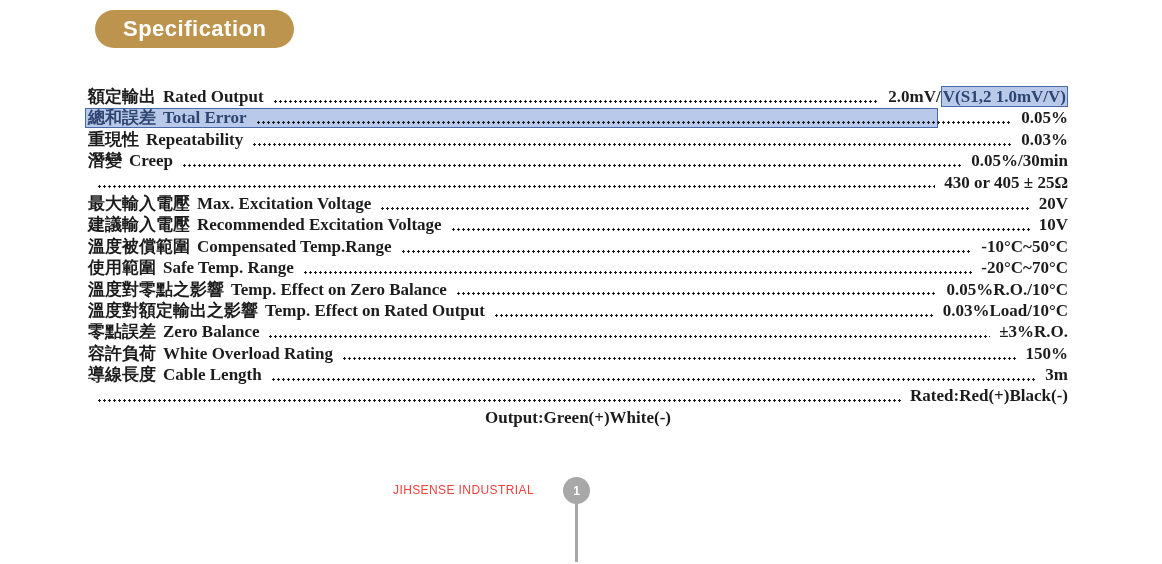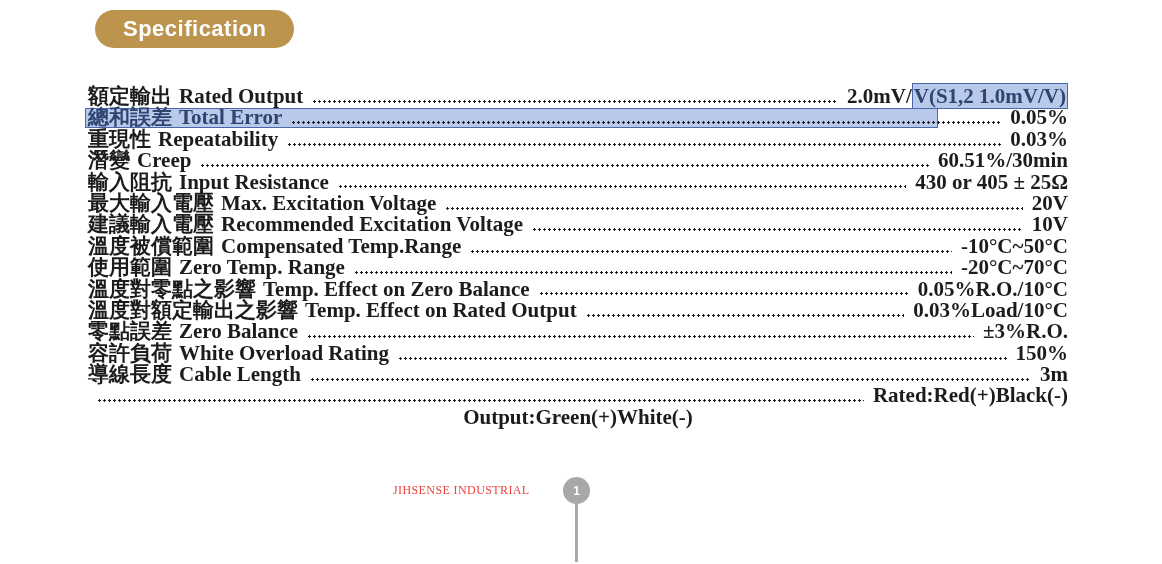--- a/index.html
+++ b/index.html
@@ -26,21 +26,21 @@
     background:var(--gold);
     border-radius:20px;
     color:#ffffff;
     font-family:"Liberation Sans","DejaVu Sans",sans-serif;
     font-weight:bold;
     font-size:22px;
     letter-spacing:.5px;
   }
   .spec-list{
     position:absolute;left:88px;top:86px;width:980px;
-    font-weight:bold;font-size:21px;color:var(--ink);
+    font-weight:bold;font-size:17px;color:var(--ink);
   }
   .row{
     position:relative;
     display:flex;align-items:baseline;
     height:21.4px;line-height:21.4px;
     white-space:nowrap;
   }
   .row > *{position:relative;z-index:1;}
   .label .zh{margin-right:7px;}
   .leader{
@@ -65,21 +65,21 @@
     position:absolute;z-index:0;
     left:-3px;right:130px;top:1px;bottom:1px;
     background:var(--hl-fill);
     border:1px solid var(--hl-border);
   }
   .row.selected .label{color:var(--sel-text);}
   .row.line2{justify-content:center;}
   .footer{position:absolute;left:0;top:477px;width:1162px;height:87px;}
   .company{
     position:absolute;left:393px;top:6px;
-    font-family:Liberation Serif, serif;
+    font-family:Liberation Sans, sans-serif;
     font-size:12px;color:var(--red);letter-spacing:.4px;
   }
   .page-marker{
     position:absolute;left:563px;top:0;
     width:27px;height:27px;border-radius:50%;
     background:var(--gray);
     display:flex;align-items:center;justify-content:center;
     color:#ffffff;
     font-family:"Liberation Sans","DejaVu Sans",sans-serif;
     font-size:12px;font-weight:bold;
@@ -107,44 +107,43 @@
       <span class="value"><span>0.05%</span></span>
     </div>
     <div class="row">
       <span class="label"><span class="zh">重現性</span><span class="en">Repeatability</span></span>
       <span class="leader"></span>
       <span class="value"><span>0.03%</span></span>
     </div>
     <div class="row">
       <span class="label"><span class="zh">潛變</span><span class="en">Creep</span></span>
       <span class="leader"></span>
-      <span class="value"><span>60.51%/30min</span></span>
+      <span class="value"><span>0.05%/30min</span></span>
     </div>
     <div class="row">
-      <span class="label"><span class="zh">輸入阻抗</span><span class="en">Input Resistance</span></span>
       <span class="leader"></span>
       <span class="value"><span>430 or 405 ± 25Ω</span></span>
     </div>
     <div class="row">
       <span class="label"><span class="zh">最大輸入電壓</span><span class="en">Max. Excitation Voltage</span></span>
       <span class="leader"></span>
       <span class="value"><span>20V</span></span>
     </div>
     <div class="row">
       <span class="label"><span class="zh">建議輸入電壓</span><span class="en">Recommended Excitation Voltage</span></span>
       <span class="leader"></span>
       <span class="value"><span>10V</span></span>
     </div>
     <div class="row">
       <span class="label"><span class="zh">溫度被償範圍</span><span class="en">Compensated Temp.Range</span></span>
       <span class="leader"></span>
       <span class="value"><span>-10°C~50°C</span></span>
     </div>
     <div class="row">
-      <span class="label"><span class="zh">使用範圍</span><span class="en">Zero Temp. Range</span></span>
+      <span class="label"><span class="zh">使用範圍</span><span class="en">Safe Temp. Range</span></span>
       <span class="leader"></span>
       <span class="value"><span>-20°C~70°C</span></span>
     </div>
     <div class="row">
       <span class="label"><span class="zh">溫度對零點之影響</span><span class="en">Temp. Effect on Zero Balance</span></span>
       <span class="leader"></span>
       <span class="value"><span>0.05%R.O./10°C</span></span>
     </div>
     <div class="row">
       <span class="label"><span class="zh">溫度對額定輸出之影響</span><span class="en">Temp. Effect on Rated Output</span></span>

